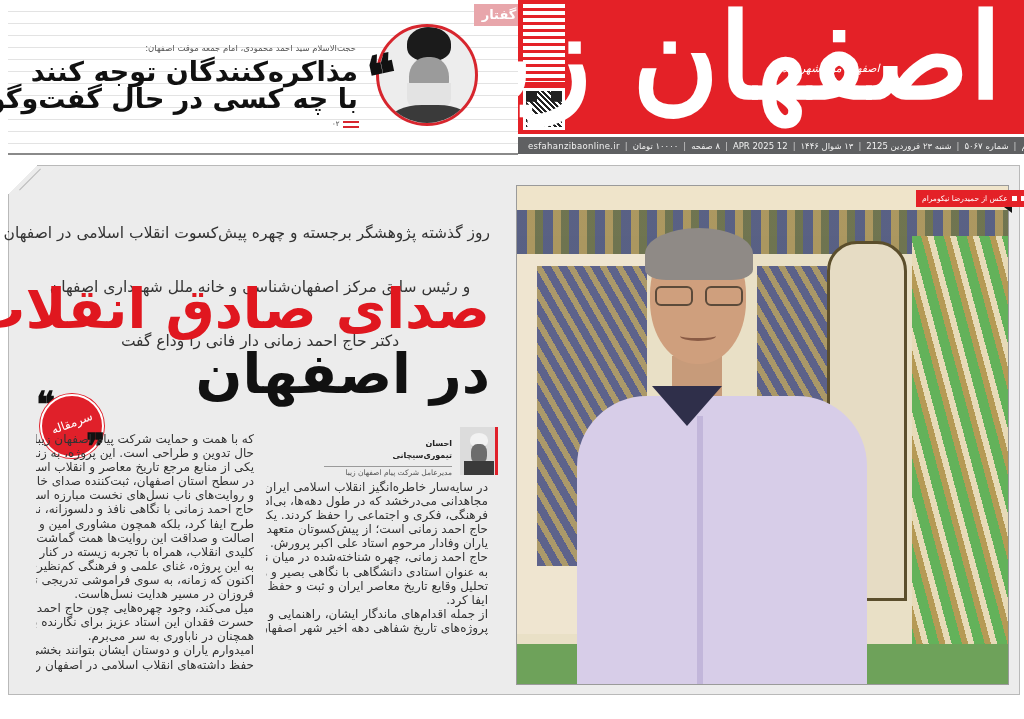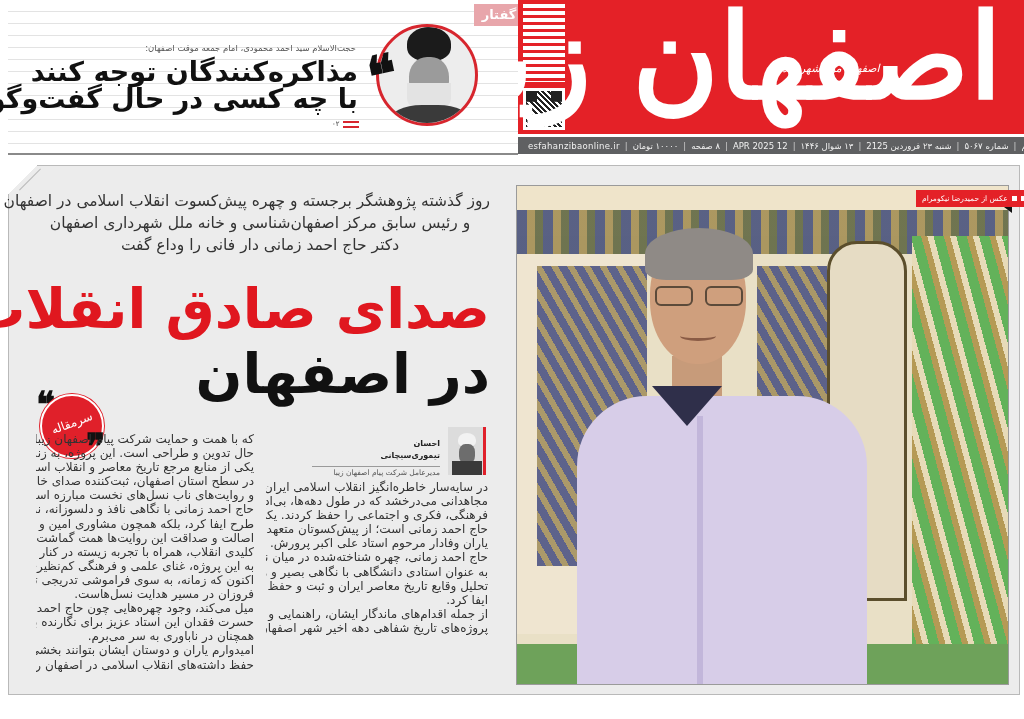--- a/index.html
+++ b/index.html
@@ -127,21 +127,21 @@
     display: flex; align-items: center; gap: 4px;
   }
   .credit .sq { width: 5px; height: 5px; background: #fff; display: inline-block; }
   .credit-fold { position: absolute; left: 1004px; top: 207px; width: 0; height: 0; border-left: 8px solid transparent; border-top: 6px solid #111; }
 
   
   .deck {
     position: absolute; left: 30px; top: 190px; width: 460px; direction: rtl; text-align: center;
     font-size: 15.5px; color: #333; line-height: 22px;
   }
-  .deck div { white-space: nowrap; }
+  .deck div { white-space: nowrap; margin-top: 32px; }
   .main-head-red {
     position: absolute; left: 40px; top: 278px; width: 450px; direction: rtl; text-align: center;
     font-size: 55px; font-weight: bold; color: #e0171f; white-space: nowrap; line-height: 62px;
     letter-spacing: -1px;
   }
   .main-head-black {
     position: absolute; left: 40px; top: 343px; width: 450px; direction: rtl; text-align: right;
     font-size: 55px; font-weight: bold; color: #111; white-space: nowrap; line-height: 62px;
     letter-spacing: -1px;
   }
@@ -157,21 +157,21 @@
   .badge-quote-top { position: absolute; left: 36px; top: 386px; font-size: 36px; font-weight: bold; color: #111; font-family: "DejaVu Serif", serif; line-height: 1; }
   .badge-quote-bot { position: absolute; left: 86px; top: 428px; font-size: 36px; font-weight: bold; color: #111; font-family: "DejaVu Serif", serif; line-height: 1; }
 
   .col {
     position: absolute; direction: rtl; text-align: justify; font-size: 12px; color: #333; line-height: 14.1px;
   }
   .col p { white-space: nowrap; overflow: hidden; }
   .col-left { left: 36px; top: 432px; width: 218px; }
 
   .author {
-    position: absolute; left: 264px; top: 427px; width: 224px; height: 50px; text-decoration: underline;
+    position: absolute; left: 276px; top: 427px; width: 224px; height: 50px; text-decoration: underline;
   }
   .author .thumb {
     position: absolute; right: 2px; top: 0; width: 38px; height: 48px; background: #dcdcdc;
     border-right: 3px solid #e0202a;
   }
   .author .thumb .head { position: absolute; left: 10px; top: 6px; width: 18px; height: 14px; background: #f2f2f2; border-radius: 50% 50% 40% 40%; }
   .author .thumb .face { position: absolute; left: 11px; top: 17px; width: 16px; height: 20px; background: #6d6d6d; border-radius: 40%; }
   .author .thumb .body { position: absolute; left: 4px; top: 34px; width: 30px; height: 14px; background: #3a3a3a; }
   .author .name1 { position: absolute; right: 48px; top: 12px; font-size: 8px; font-weight: bold; color: #222; direction: rtl; white-space: nowrap; }
   .author .name2 { position: absolute; right: 48px; top: 24px; font-size: 8px; font-weight: bold; color: #222; direction: rtl; white-space: nowrap; }

